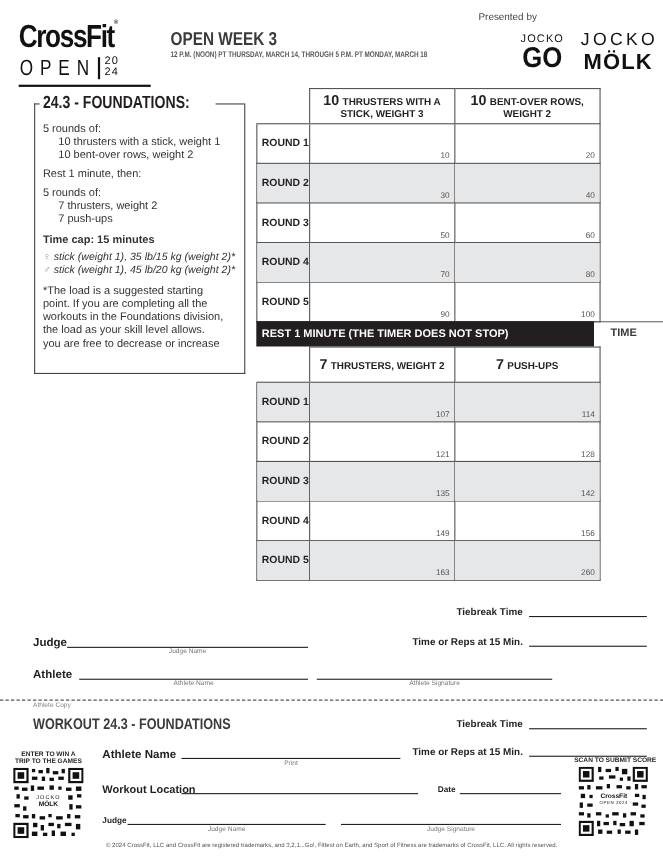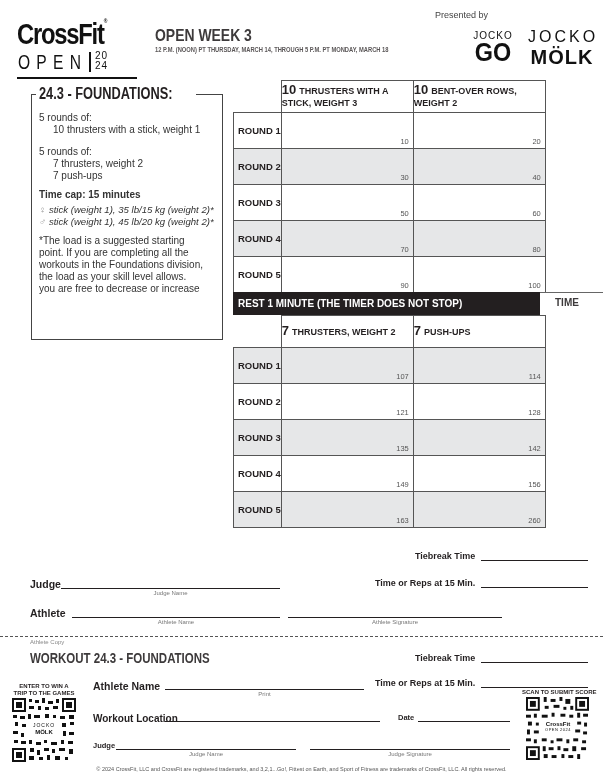--- a/index.html
+++ b/index.html
@@ -32,21 +32,21 @@
   .wbox-title { left:39px; top:85px; font-size:16px; color:#231f20; transform:scaleX(0.8); transform-origin:left top; white-space:nowrap; }
   .wtext { font-size:10px; color:#333; line-height:12px; white-space:nowrap; }
   .wtext.ind { padding-left:14px; }
   .wtext.ind2 { padding-left:14px; }
   .wbold { font-weight:bold; }
   .witalic { font-style:italic; }
 
   
   .tbl { position:absolute; border-collapse:collapse; }
   .tbl td { border:1.5px solid #555; padding:0; position:relative; }
-  .hdr { font-size:11px; font-weight:bold; vertical-align:middle; color:#231f20; line-height:11px; }
+  .hdr { font-size:11px; font-weight:bold; text-align:center; vertical-align:middle; color:#231f20; line-height:11px; }
   .hdr .num { font-size:13px; }
   .hdr span.cap { font-size:9px; }
   .round-lbl { font-size:9.5px; font-weight:bold; color:#231f20; padding-left:4px !important; vertical-align:middle; white-space:nowrap; }
   .shade td { background:#e6e7e8; }
   .cell-num { position:absolute; right:4px; bottom:2px; font-size:7.5px; color:#555; }
   .col-lbl { width:43px; }
   .col-a { width:131px; }
   .col-b { width:131px; }
 
   .rest-bar { left:233px; top:292px; width:307px; height:23px; background:#231f20; color:#fff; font-size:10px; font-weight:bold; line-height:23px; padding-left:5px; box-sizing:border-box; white-space:nowrap; }
@@ -90,21 +90,23 @@
 
 <div class="abs wbox"></div>
 <div class="abs wbox-top-l"></div>
 <div class="abs wbox-top-r"></div>
 <div class="abs wbox-title cond">24.3 - FOUNDATIONS:</div>
 
 <div class="abs" style="left:39px; top:107px;">
   <div style="height:5px"></div>
   <div class="wtext">5 rounds of:</div>
   <div class="wtext ind">10 thrusters with a stick, weight 1</div>
+  <div class="wtext ind">10 bent-over rows, weight 2</div>
   <div style="height:5px"></div>
+  <div class="wtext">Rest 1 minute, then:</div>
   <div style="height:5px"></div>
   <div class="wtext">5 rounds of:</div>
   <div class="wtext ind2">7 thrusters, weight 2</div>
   <div class="wtext ind2">7 push-ups</div>
   <div style="height:7px"></div>
   <div class="wtext wbold">Time cap: 15 minutes</div>
   <div style="height:3px"></div>
   <div class="wtext witalic" style="font-size:9.6px"><span style="color:#999;font-style:normal">♀</span> <span>stick (weight 1), 35 lb/15 kg (weight 2)*</span></div>
   <div class="wtext witalic" style="font-size:9.6px"><span style="color:#999;font-style:normal">♂</span> <span>stick (weight 1), 45 lb/20 kg (weight 2)*</span></div>
   <div style="height:7px"></div>

